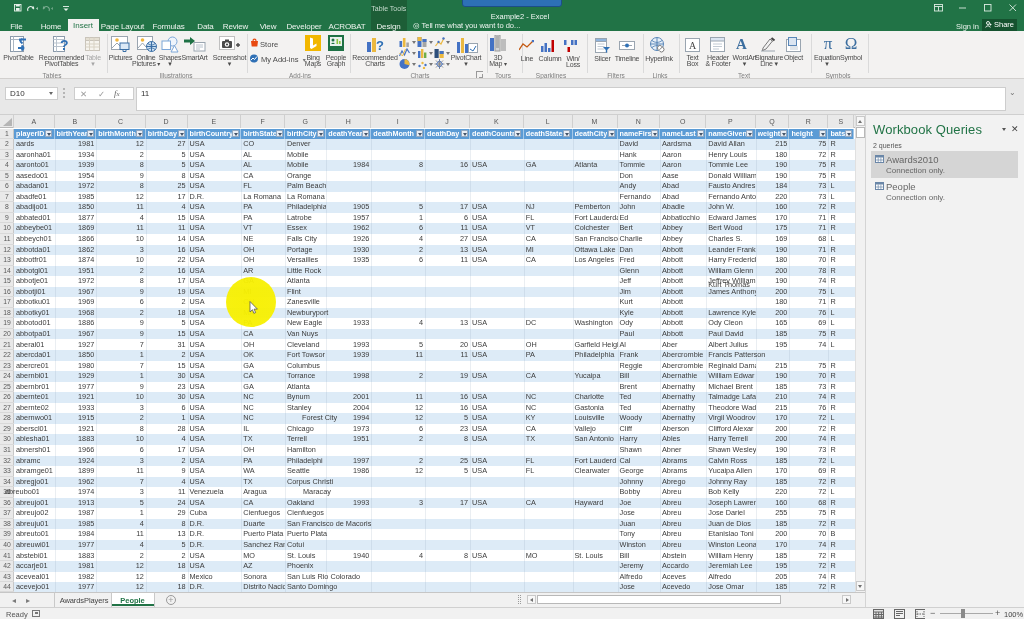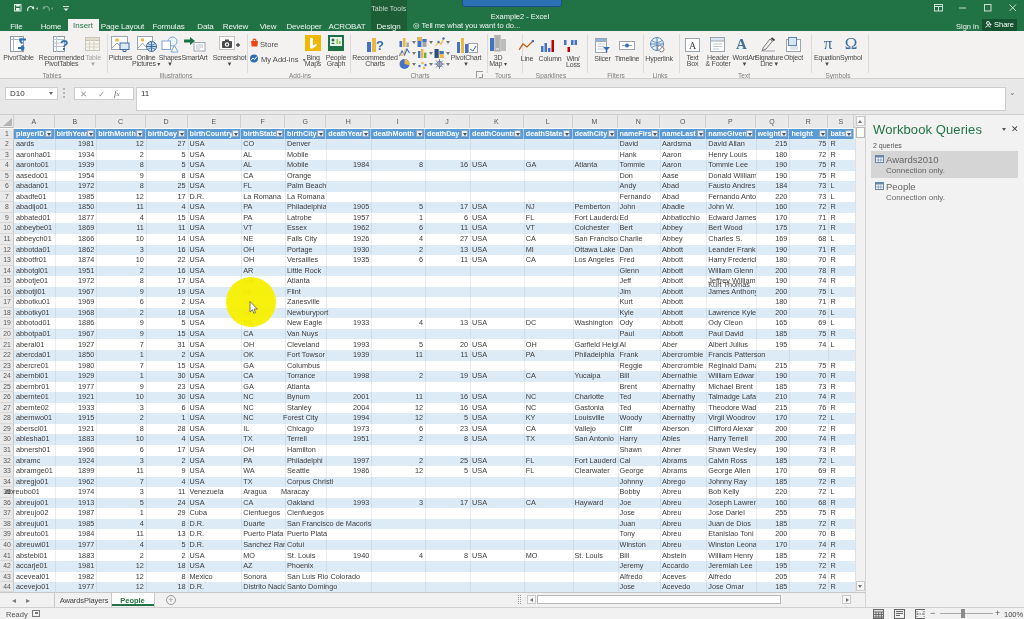--- a/index.html
+++ b/index.html
@@ -868,21 +868,21 @@
 <div class="cell" style="left:706.25px;top:402.8px;width:49.25px">Theodore Wad</div>
 <div class="cell cr" style="left:755.5px;top:402.8px;width:33.9px">215</div>
 <div class="cell cr" style="left:789.4px;top:402.8px;width:39px">76</div>
 <div class="cell" style="left:828.4px;top:402.8px;width:26.100000000000023px">R</div>
 <div class="cell" style="left:14px;top:413.35px;width:40.5px">abernwo01</div>
 <div class="cell cr" style="left:54.5px;top:413.35px;width:41.75px">1915</div>
 <div class="cell cr" style="left:96.25px;top:413.35px;width:49.5px">2</div>
 <div class="cell cr" style="left:145.75px;top:413.35px;width:41.75px">1</div>
 <div class="cell" style="left:187.5px;top:413.35px;width:53.75px">USA</div>
 <div class="cell" style="left:241.25px;top:413.35px;width:43.75px">NC</div>
-<div class="cell" style="left:281px;top:413.35px;width:41.25px">Forest City</div>
+<div class="cell" style="left:300px;top:413.35px;width:41.25px">Forest City</div>
 <div class="cell cr" style="left:326.25px;top:413.35px;width:45px">1994</div>
 <div class="cell cr" style="left:371.25px;top:413.35px;width:53.75px">12</div>
 <div class="cell cr" style="left:425px;top:413.35px;width:45px">5</div>
 <div class="cell" style="left:470px;top:413.35px;width:53.75px">USA</div>
 <div class="cell" style="left:523.75px;top:413.35px;width:48.75px">KY</div>
 <div class="cell" style="left:572.5px;top:413.35px;width:45px">Louisville</div>
 <div class="cell" style="left:617.5px;top:413.35px;width:42.5px">Woody</div>
 <div class="cell" style="left:660px;top:413.35px;width:46.25px">Abernathy</div>
 <div class="cell" style="left:706.25px;top:413.35px;width:49.25px">Virgil Woodrov</div>
 <div class="cell cr" style="left:755.5px;top:413.35px;width:33.9px">170</div>
@@ -966,21 +966,21 @@
 <div class="cell" style="left:241.25px;top:466.1px;width:43.75px">WA</div>
 <div class="cell" style="left:285px;top:466.1px;width:41.25px">Seattle</div>
 <div class="cell cr" style="left:326.25px;top:466.1px;width:45px">1986</div>
 <div class="cell cr" style="left:371.25px;top:466.1px;width:53.75px">12</div>
 <div class="cell cr" style="left:425px;top:466.1px;width:45px">5</div>
 <div class="cell" style="left:470px;top:466.1px;width:53.75px">USA</div>
 <div class="cell" style="left:523.75px;top:466.1px;width:48.75px">FL</div>
 <div class="cell" style="left:572.5px;top:466.1px;width:45px">Clearwater</div>
 <div class="cell" style="left:617.5px;top:466.1px;width:42.5px">George</div>
 <div class="cell" style="left:660px;top:466.1px;width:46.25px">Abrams</div>
-<div class="cell" style="left:706.25px;top:466.1px;width:49.25px">George Allen</div>
+<div class="cell" style="left:706.25px;top:466.1px;width:49.25px">Yucaipa Allen</div>
 <div class="cell cr" style="left:755.5px;top:466.1px;width:33.9px">170</div>
 <div class="cell cr" style="left:789.4px;top:466.1px;width:39px">69</div>
 <div class="cell" style="left:828.4px;top:466.1px;width:26.100000000000023px">R</div>
 <div class="cell" style="left:14px;top:476.65000000000003px;width:40.5px">abregjo01</div>
 <div class="cell cr" style="left:54.5px;top:476.65000000000003px;width:41.75px">1962</div>
 <div class="cell cr" style="left:96.25px;top:476.65000000000003px;width:49.5px">7</div>
 <div class="cell cr" style="left:145.75px;top:476.65000000000003px;width:41.75px">4</div>
 <div class="cell" style="left:187.5px;top:476.65000000000003px;width:53.75px">USA</div>
 <div class="cell" style="left:241.25px;top:476.65000000000003px;width:43.75px">TX</div>
 <div class="cell noclip" style="left:285px;top:476.65000000000003px;width:41.25px">Corpus Christi</div>
@@ -989,21 +989,21 @@
 <div class="cell" style="left:706.25px;top:476.65000000000003px;width:49.25px">Johnny Ray</div>
 <div class="cell cr" style="left:755.5px;top:476.65000000000003px;width:33.9px">185</div>
 <div class="cell cr" style="left:789.4px;top:476.65000000000003px;width:39px">72</div>
 <div class="cell" style="left:828.4px;top:476.65000000000003px;width:26.100000000000023px">R</div>
 <div class="cell" style="left:3px;top:487.20000000000005px;width:36px">abreubo01</div>
 <div class="cell cr" style="left:54.5px;top:487.20000000000005px;width:41.75px">1974</div>
 <div class="cell cr" style="left:96.25px;top:487.20000000000005px;width:49.5px">3</div>
 <div class="cell cr" style="left:145.75px;top:487.20000000000005px;width:41.75px">11</div>
 <div class="cell" style="left:187.5px;top:487.20000000000005px;width:53.75px">Venezuela</div>
 <div class="cell" style="left:241.25px;top:487.20000000000005px;width:43.75px">Aragua</div>
-<div class="cell noclip" style="left:279px;top:487.20000000000005px;width:41.25px">Maracay</div>
+<div class="cell noclip" style="left:301px;top:487.20000000000005px;width:41.25px">Maracay</div>
 <div class="cell" style="left:617.5px;top:487.20000000000005px;width:42.5px">Bobby</div>
 <div class="cell" style="left:660px;top:487.20000000000005px;width:46.25px">Abreu</div>
 <div class="cell" style="left:706.25px;top:487.20000000000005px;width:49.25px">Bob Kelly</div>
 <div class="cell cr" style="left:755.5px;top:487.20000000000005px;width:33.9px">220</div>
 <div class="cell cr" style="left:789.4px;top:487.20000000000005px;width:39px">72</div>
 <div class="cell" style="left:828.4px;top:487.20000000000005px;width:26.100000000000023px">L</div>
 <div class="cell" style="left:14px;top:497.75px;width:40.5px">abreujo01</div>
 <div class="cell cr" style="left:54.5px;top:497.75px;width:41.75px">1913</div>
 <div class="cell cr" style="left:96.25px;top:497.75px;width:49.5px">5</div>
 <div class="cell cr" style="left:145.75px;top:497.75px;width:41.75px">24</div>

